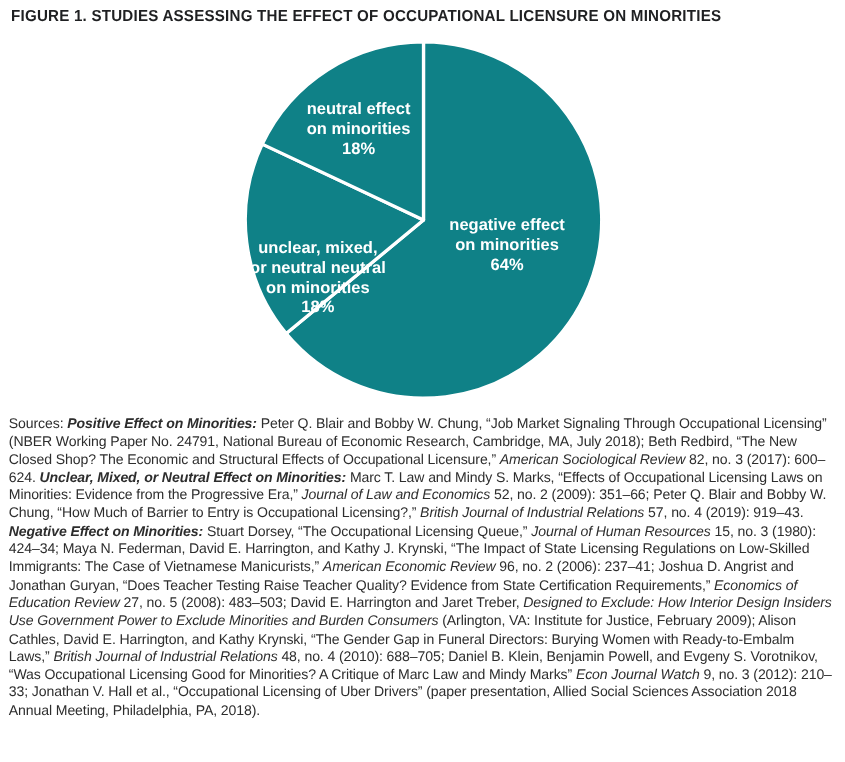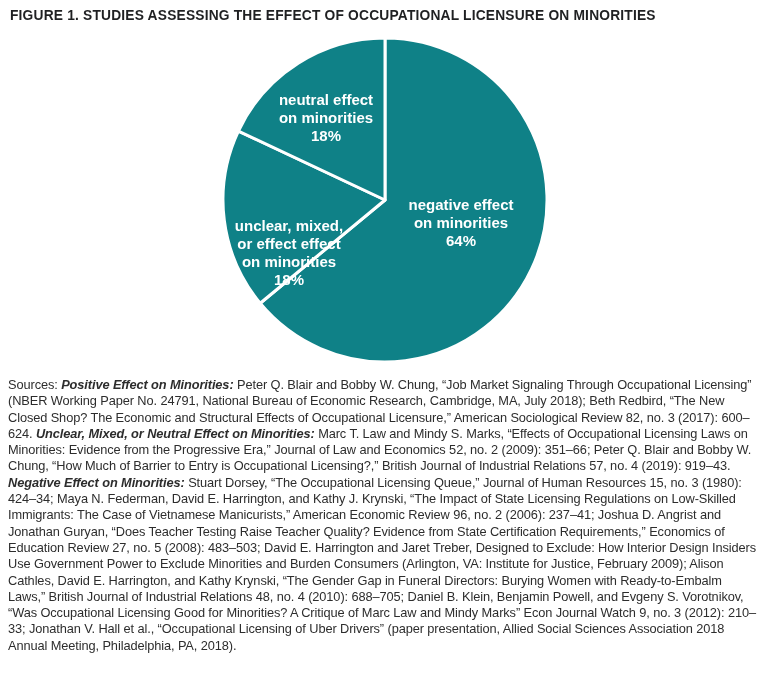--- a/index.html
+++ b/index.html
@@ -47,21 +47,21 @@
     left: 8px;
     top: 377px;
     width: 754px;
     font-size: 12.8px;
     line-height: 16.3px;
     letter-spacing: -0.1px;
     color: #2d2d2d;
     text-align: left;
   }
   .sources .b { font-weight: 700; font-style: italic; }
-  .sources .i { }
+  .sources .i { font-style: italic; }
 </style>
 </head>
 <body>
 
 <div class="page">
 
   <div class="figure-title">FIGURE 1. STUDIES ASSESSING THE EFFECT OF OCCUPATIONAL LICENSURE ON MINORITIES</div>
 
   <svg class="pie-svg" width="768" height="345" viewBox="0 0 768 345">
     <g>
@@ -72,21 +72,21 @@
   </svg>
 
   <div class="pie-label pie-label-negative">
     <div>negative effect</div>
     <div>on minorities</div>
     <div>64%</div>
   </div>
 
   <div class="pie-label pie-label-unclear">
     <div>unclear, mixed,</div>
-    <div>or effect effect</div>
+    <div>or neutral neutral</div>
     <div>on minorities</div>
     <div>18%</div>
   </div>
 
   <div class="pie-label pie-label-positive">
     <div>neutral effect</div>
     <div>on minorities</div>
     <div>18%</div>
   </div>
 

